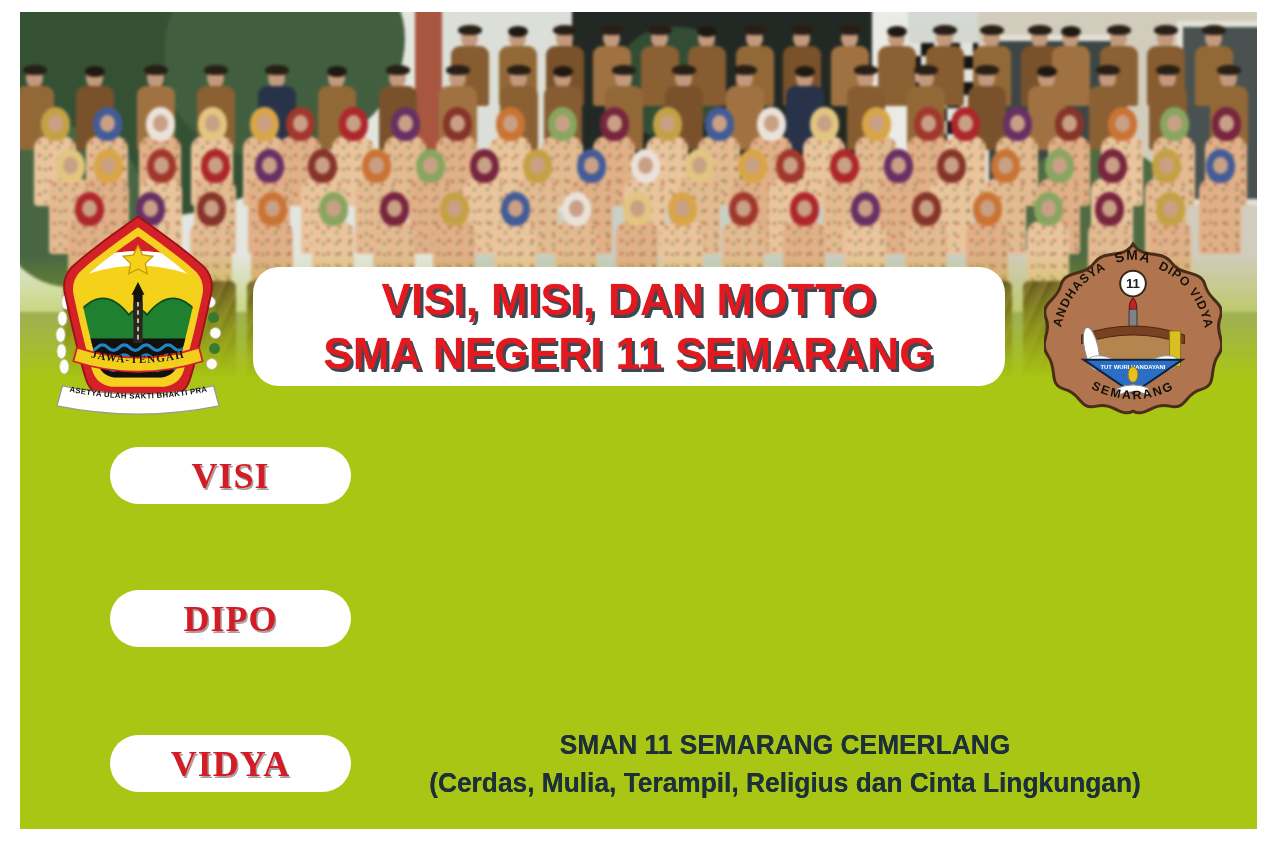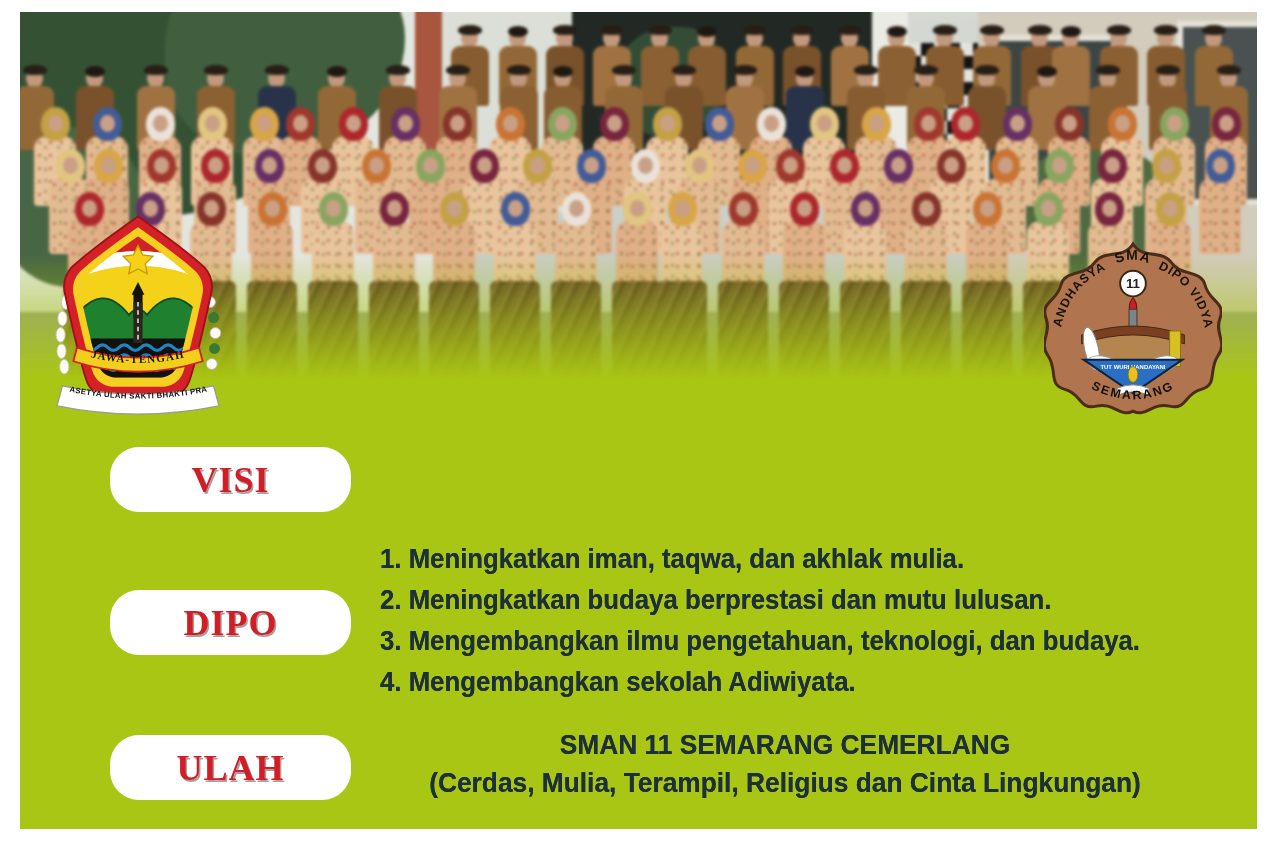--- a/index.html
+++ b/index.html
@@ -57,21 +57,21 @@
     align-items:center;gap:0;}
   .title-line{font-weight:700;font-size:45px;line-height:54px;letter-spacing:.5px;
     color:var(--title-red,#e2191f);transform:scaleX(.97);white-space:nowrap;
     text-shadow:3px 3px 0 var(--title-shadow,#394a57),0 0 1px var(--title-red,#e2191f);}
 
   
   .logo-left{position:absolute;left:42px;top:211px;width:192px;height:214px;z-index:6;}
   .logo-right{position:absolute;left:1044px;top:239px;width:178px;height:180px;z-index:6;}
 
   
-  .pill{position:absolute;left:110px;width:241px;height:65px;background:#ffffff;border-radius:29px;
+  .pill{position:absolute;left:110px;width:241px;height:57px;background:#ffffff;border-radius:29px;
     z-index:4;display:flex;align-items:center;justify-content:center;}
   .pill span{font-family:"Liberation Serif",serif;font-weight:700;font-size:36px;
     color:var(--label-red,#d21c26);letter-spacing:1px;text-shadow:1.5px 1.5px 0 rgba(70,40,40,.45);}
   .pill-visi{top:447px;}
   .pill-misi{top:590px;}
   .pill-motto{top:735px;}
 
   .body-text{position:absolute;z-index:4;color:var(--body-text,#1d3039);font-weight:700;
     text-shadow:0 0 .6px var(--body-text,#1d3039);}
   .body-text div{transform:scaleX(.92);transform-origin:0 50%;white-space:nowrap;}
@@ -644,20 +644,24 @@
             <i class="wface"></i>
             <i class="skirt" style="top: 89px; height: 140px;"></i>
           </div>
         </div>
     </div>
     <div class="photo-fade"></div>
   </div>
 
   <div class="green-panel"></div>
 
+  <div class="title-box">
+    <div class="title-line">VISI, MISI, DAN MOTTO</div>
+    <div class="title-line">SMA NEGERI 11 SEMARANG</div>
+  </div>
 
   <svg class="logo-left" viewBox="0 0 190 235">
     <defs>
       <path id="jt-outer" d="M95,6 C115,20 150,45 168,62 C175,70 178,80 175,92 C170,115 160,160 152,185 C148,197 140,203 128,205 L62,205 C50,203 42,197 38,185 C30,160 20,115 15,92 C12,80 15,70 22,62 C40,45 75,20 95,6 Z"></path>
       <clipPath id="jt-clip">
           <use href="#jt-outer" transform="translate(95,105) scale(0.78) translate(-95,-105)"></use>
         </clipPath>
       <path id="jt-band-path" d="M34,158 Q95,176 156,158"></path>
       <path id="jt-ribbon-path" d="M18,198 Q95,214 172,198"></path>
     </defs>
@@ -741,28 +745,22 @@
     </text>
   </svg>
 
   <div class="pill pill-visi">
     <span>VISI</span>
   </div>
 
   <div class="pill pill-misi">
     <span>DIPO</span>
   </div>
-  <div class="body-text misi-text">
-    <div>1. Meningkatkan iman, taqwa, dan akhlak mulia.</div>
-    <div>2. Meningkatkan budaya berprestasi dan mutu lulusan.</div>
-    <div>3. Mengembangkan ilmu pengetahuan, teknologi, dan budaya.</div>
-    <div>4. Mengembangkan sekolah Adiwiyata.</div>
-  </div>
 
   <div class="pill pill-motto">
-    <span>ULAH</span>
+    <span>VIDYA</span>
   </div>
   <div class="body-text motto-text">
     <div>SMAN 11 SEMARANG CEMERLANG</div>
     <div>(Cerdas, Mulia, Terampil, Religius dan Cinta Lingkungan)</div>
   </div>
 
 </div>
 
 </body></html>

